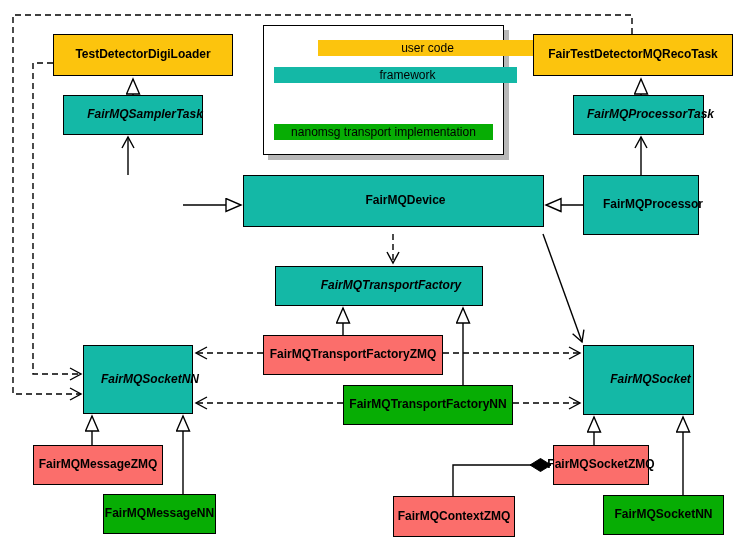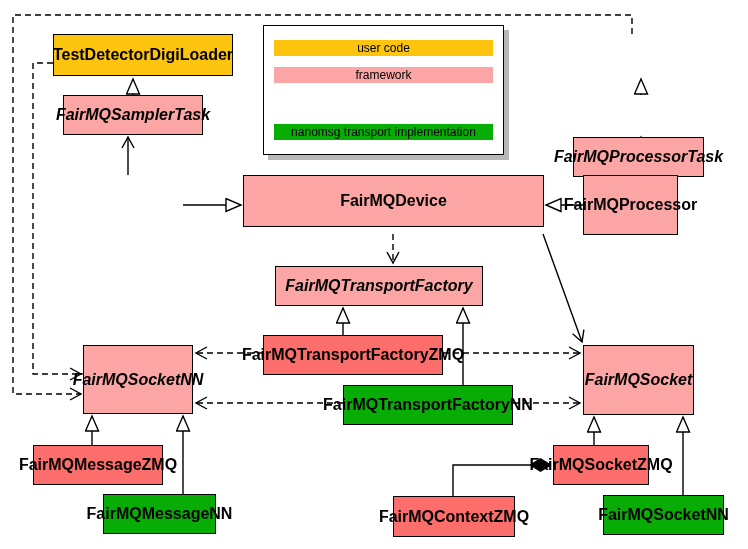--- a/index.html
+++ b/index.html
@@ -4,25 +4,25 @@
 <style>
   html,body{margin:0;padding:0;background:#fff;}
   .canvas{
     position:relative;width:748px;height:549px;background:#ffffff;
     font-family:"Liberation Sans",sans-serif;overflow:hidden;
   }
   svg.wires{position:absolute;left:0;top:0;width:748px;height:549px;}
   .node{
     position:absolute;box-sizing:border-box;border:1.5px solid #000;
     display:flex;align-items:center;justify-content:center;text-align:center;
-    font-weight:bold;font-size:16px;color:#000;line-height:1.1;white-space:nowrap;
+    font-weight:bold;font-size:12px;color:#000;line-height:1.1;white-space:nowrap;
   }
   .abstract{font-style:italic;}
   .c-yellow{background:#fcc40d;}
-  .c-blue{background:#fca5a5;}
+  .c-blue{background:#14b8a6;padding-left:24px;}
   .c-red{background:#fb6e6b;}
   .c-green{background:#07ad04;}
   .legend{
     position:absolute;left:263px;top:25px;width:241px;height:130px;
     box-sizing:border-box;border:1.5px solid #000;background:#fff;
     box-shadow:5px 5px 0 rgba(0,0,0,0.28);
   }
   .legend .bar{
     position:absolute;left:10px;width:219px;height:16px;
     display:flex;align-items:center;justify-content:center;
@@ -69,32 +69,33 @@
     <path class="wire dashed" d="M443,353 L580,353" marker-end="url(#vee)"></path>
     <path class="wire dashed" d="M343,403 L196,403" marker-end="url(#vee)"></path>
     <path class="wire dashed" d="M513,403 L580,403" marker-end="url(#vee)"></path>
     <path class="wire dashed" d="M53,63 L33,63 L33,374 L81,374" marker-end="url(#vee)"></path>
     <path class="wire dashed" d="M632,34 L632,15 L13,15 L13,394 L81,394" marker-end="url(#vee)"></path>
 
     <path class="wire" d="M453,496 L453,465 L551,465" marker-end="url(#dia)"></path>
   </svg>
 
   <div class="legend">
-    <div class="bar c-yellow" style="top:14px;">user code</div>
+    <div class="bar c-yellow" style="top:14px;margin-left:44px;">user code</div>
     <div class="bar c-blue" style="top:41px;">framework</div>
     <div class="bar c-green" style="top:98px;">nanomsg transport implementation</div>
   </div>
 
   <div class="node c-yellow" style="left:53px;top:34px;width:180px;height:42px;">TestDetectorDigiLoader</div>
+  <div class="node c-yellow" style="left:533px;top:34px;width:200px;height:42px;">FairTestDetectorMQRecoTask</div>
 
   <div class="node c-blue abstract" style="left:63px;top:95px;width:140px;height:40px;">FairMQSamplerTask</div>
-  <div class="node c-blue abstract" style="left:573px;top:95px;width:131px;height:40px;margin-top:42px;">FairMQProcessorTask</div>
+  <div class="node c-blue abstract" style="left:573px;top:95px;width:131px;height:40px;">FairMQProcessorTask</div>
 
   <div class="node c-blue" style="left:243px;top:175px;width:301px;height:52px;">FairMQDevice</div>
-  <div class="node c-blue" style="left:583px;top:175px;width:95px;height:60px;">FairMQProcessor</div>
+  <div class="node c-blue" style="left:583px;top:175px;width:116px;height:60px;">FairMQProcessor</div>
 
   <div class="node c-blue abstract" style="left:263px;top:266px;width:208px;height:40px;margin-left:12px;">FairMQTransportFactory</div>
   <div class="node c-red" style="left:263px;top:335px;width:180px;height:40px;">FairMQTransportFactoryZMQ</div>
   <div class="node c-green" style="left:343px;top:385px;width:170px;height:40px;">FairMQTransportFactoryNN</div>
 
   <div class="node c-blue abstract" style="left:83px;top:345px;width:110px;height:69px;">FairMQSocketNN</div>
   <div class="node c-red" style="left:33px;top:445px;width:130px;height:40px;">FairMQMessageZMQ</div>
   <div class="node c-green" style="left:103px;top:494px;width:113px;height:40px;">FairMQMessageNN</div>
 
   <div class="node c-blue abstract" style="left:583px;top:345px;width:111px;height:70px;">FairMQSocket</div>

